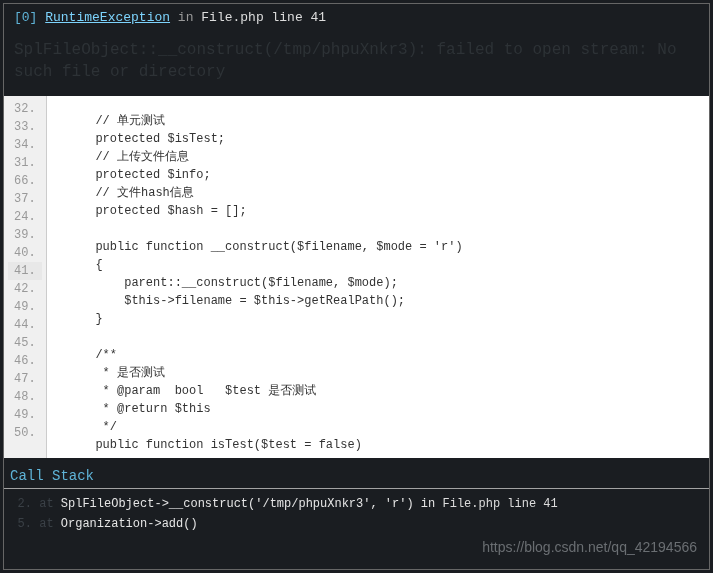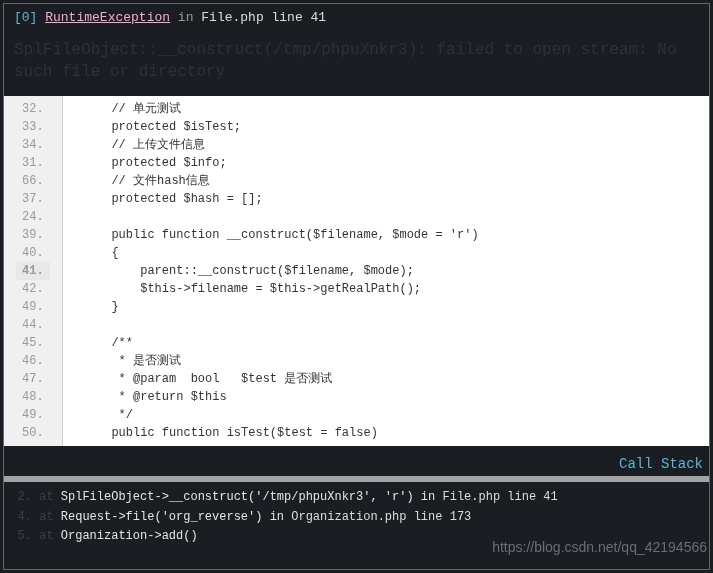--- a/index.html
+++ b/index.html
@@ -16,73 +16,73 @@
       border: 1px solid #666;
       height: 100%;
       display: flex;
       flex-direction: column;
     }
     .header {
       padding: 6px 10px;
       font-size: 13px;
     }
     .header .idx { color: #5fb4d8; }
-    .header .exc { color: #f9a8d4; text-decoration: underline; }
+    .header .exc { color: #7dd3fc; text-decoration: underline; }
     .header .in { color: #999; }
     .header .file { color: #ddd; }
     .error-msg {
       padding: 8px 10px 12px 10px;
       font-size: 16px;
       color: #2d3236;
       line-height: 1.4;
     }
     .code-block {
       background: #fff;
       display: flex;
       font-size: 12px;
       line-height: 1.5;
     }
     .gutter {
       background: #f0f0f0;
       color: #999;
       text-align: right;
-      padding: 4px 12px;
+      padding: 4px 4px;
       border-right: 1px solid #ccc;
       user-select: none;
     }
     .gutter .ln { padding: 0 6px; }
-    .gutter .hl { background: #e8e8e8; font-weight: bold; }
+    .gutter .hl { background: #e8e8e8; }
     .code {
       color: #333;
       padding: 4px 0;
       flex: 1;
       white-space: pre;
+      margin-top: 12px;
     }
     .code .line { padding-left: 20px; }
     .callstack-header {
       color: #5fb4d8;
       padding: 10px 6px 4px 6px;
       font-size: 14px;
-      border-bottom: 6px solid #a3a3a3;
-      text-align: right;
+      border-bottom: 1px solid #a3a3a3;
     }
     .callstack {
       padding: 6px 10px;
       font-size: 12px;
       line-height: 1.65;
     }
     .cs-row { white-space: nowrap; overflow: hidden; }
     .cs-idx { color: #3a4046; display: inline-block; width: 18px; text-align: right; }
     .cs-at { color: #3a4046; }
     .cs-dim { color: #e5e5e5; }
     .cs-file { color: #ddd; }
     .watermark {
       position: absolute;
       bottom: 18px;
-      right: 6px;
+      right: 16px;
       color: #6a6e72;
       font-size: 14px;
       font-family: Arial, sans-serif;
     }
   </style>
 </head>
 <body>
 
 <div class="container">
   <div class="header">
@@ -112,17 +112,16 @@
         <div class="ln">47.</div>
         <div class="ln">48.</div>
         <div class="ln">49.</div>
         <div class="ln">50.</div>
       </div>
     <div class="code"><div class="line">    // 单元测试</div><div class="line">    protected $isTest;</div><div class="line">    // 上传文件信息</div><div class="line">    protected $info;</div><div class="line">    // 文件hash信息</div><div class="line">    protected $hash = [];</div><div class="line"> </div><div class="line">    public function __construct($filename, $mode = 'r')</div><div class="line">    {</div><div class="line">        parent::__construct($filename, $mode);</div><div class="line">        $this-&gt;filename = $this-&gt;getRealPath();</div><div class="line">    }</div><div class="line"> </div><div class="line">    /**</div><div class="line">     * 是否测试</div><div class="line">     * @param  bool   $test 是否测试</div><div class="line">     * @return $this</div><div class="line">     */</div><div class="line">    public function isTest($test = false)</div></div>
   </div>
   <div class="callstack-header">Call Stack</div>
   <div class="callstack">
       <div class="cs-row"><span class="cs-idx">2.</span><span class="cs-at"> at </span><span class="cs-dim">SplFileObject-&gt;__construct('/tmp/phpuXnkr3', 'r') in </span><span class="cs-file">File.php line 41</span></div>
-      <div class="cs-row"><span class="cs-idx">4.</span><span class="cs-at"> at </span><span class="cs-dim">Request-&gt;file('org_reverse') in </span><span class="cs-file">Organization.php line 173</span></div>
       <div class="cs-row"><span class="cs-idx">5.</span><span class="cs-at"> at </span><span class="cs-dim">Organization-&gt;add()</span><span class="cs-file"></span></div>
     </div>
 </div>
 <div class="watermark">https://blog.csdn.net/qq_42194566</div>
 
 </body></html>

